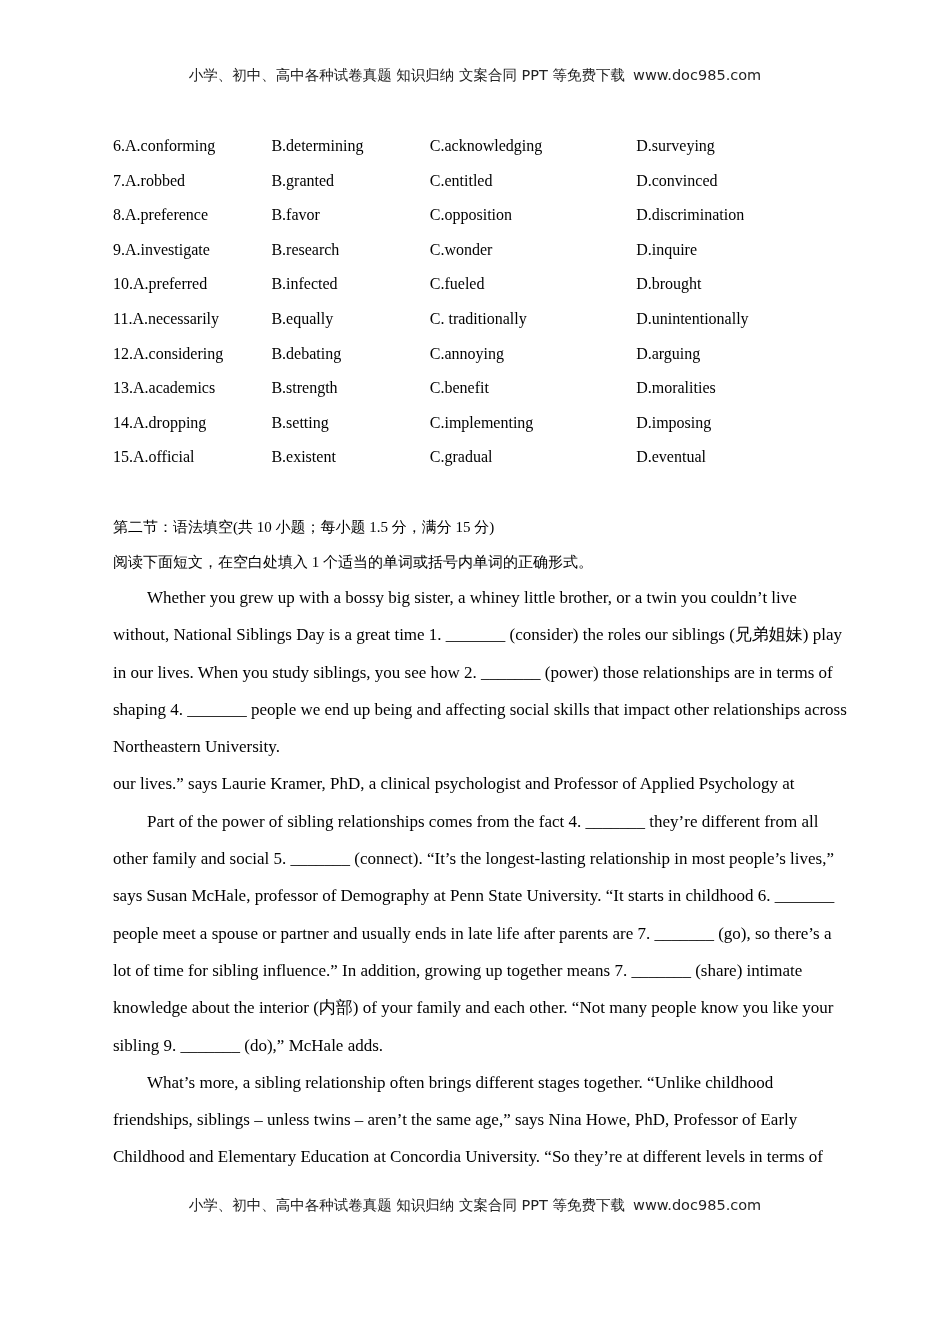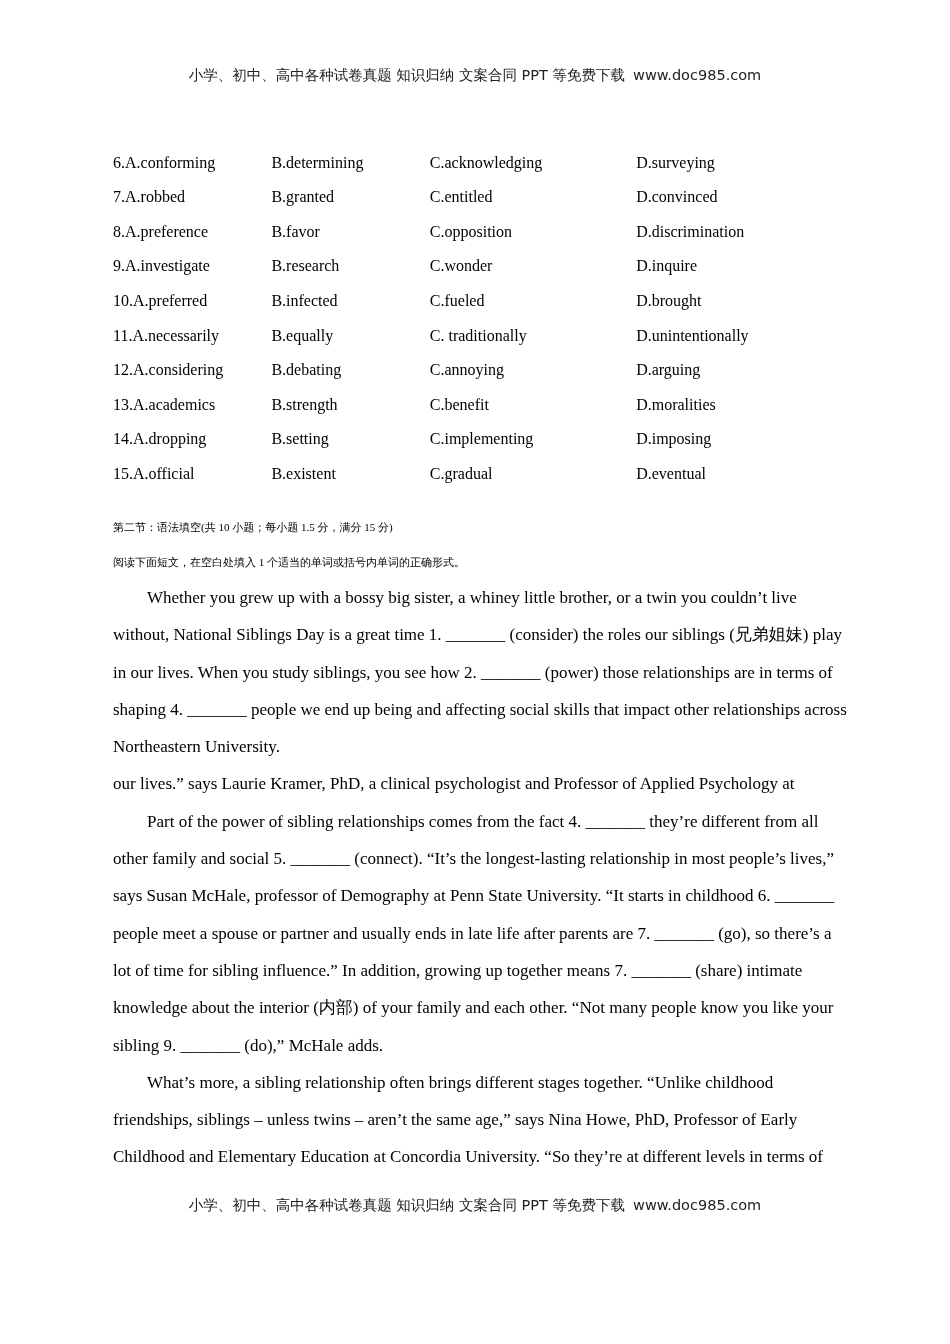--- a/index.html
+++ b/index.html
@@ -9,26 +9,26 @@
     font-family: "DejaVu Sans", sans-serif; font-size: 14.5px; color: #222;
     letter-spacing: 0;
   }
   .hdr { top: 66px; }
   .ftr { top: 1196px; }
   .hdr .url, .ftr .url { margin-left: 8px; }
   .opts {
     position: absolute; left: 113px; top: 137px; width: 740px;
     font-family: "Liberation Serif", serif; font-size: 16px;
   }
-  .opt-row { height: 34.6px; display: flex; align-items: flex-end; }
+  .opt-row { height: 34.6px; display: flex; align-items: flex-start; }
   .opt-row span { display: inline-block; }
-  .c0 { width: 168px; } .c1 { width: 168px; margin-top: 40px; } .c2 { width: 168px; } .c3 { width: 230px; margin-left: 48px; }
+  .c0 { width: 168px; } .c1 { width: 168px; } .c2 { width: 168px; } .c3 { width: 230px; margin-left: 48px; }
   .sec {
     position: absolute; left: 113px; top: 516px; width: 740px;
-    font-family: "Liberation Serif", "DejaVu Serif", serif; font-size: 11px;
+    font-family: "Liberation Serif", "DejaVu Serif", serif; font-size: 15px;
   }
   .sec .line { height: 35px; line-height: 22px; }
   .passage {
     position: absolute; left: 113px; top: 587px; width: 725px;
     font-family: "Liberation Serif", serif; font-size: 17px;
   }
   .pline { height: 37.3px; line-height: 22px; white-space: nowrap; }
   .indent { padding-left: 34px; }
 </style>
 </head>

